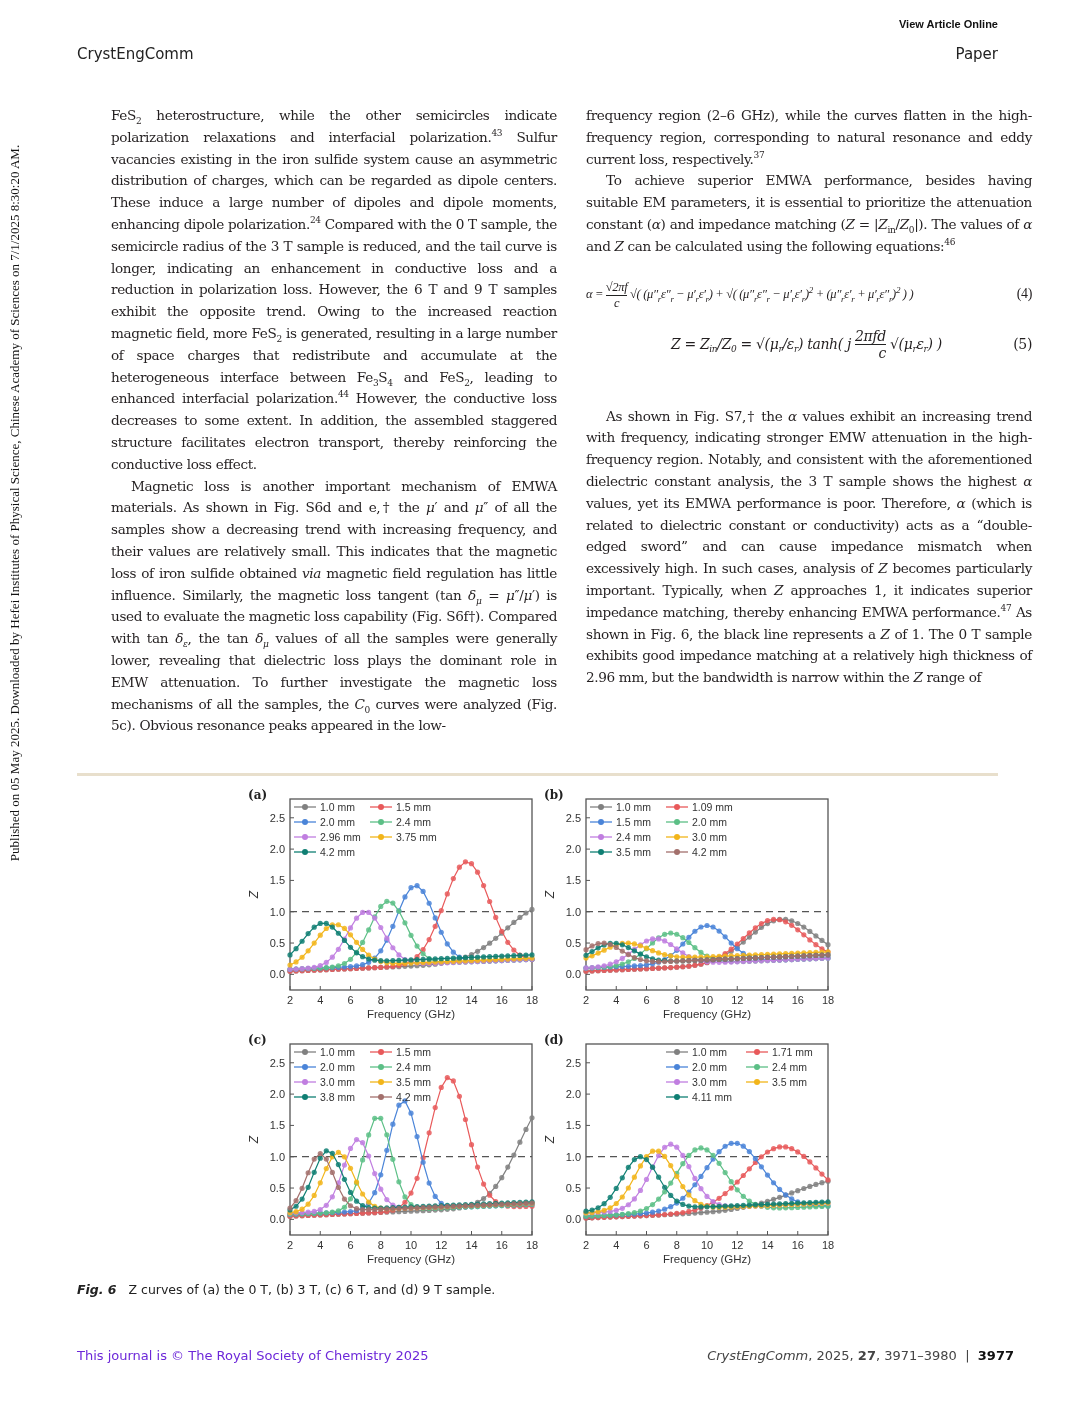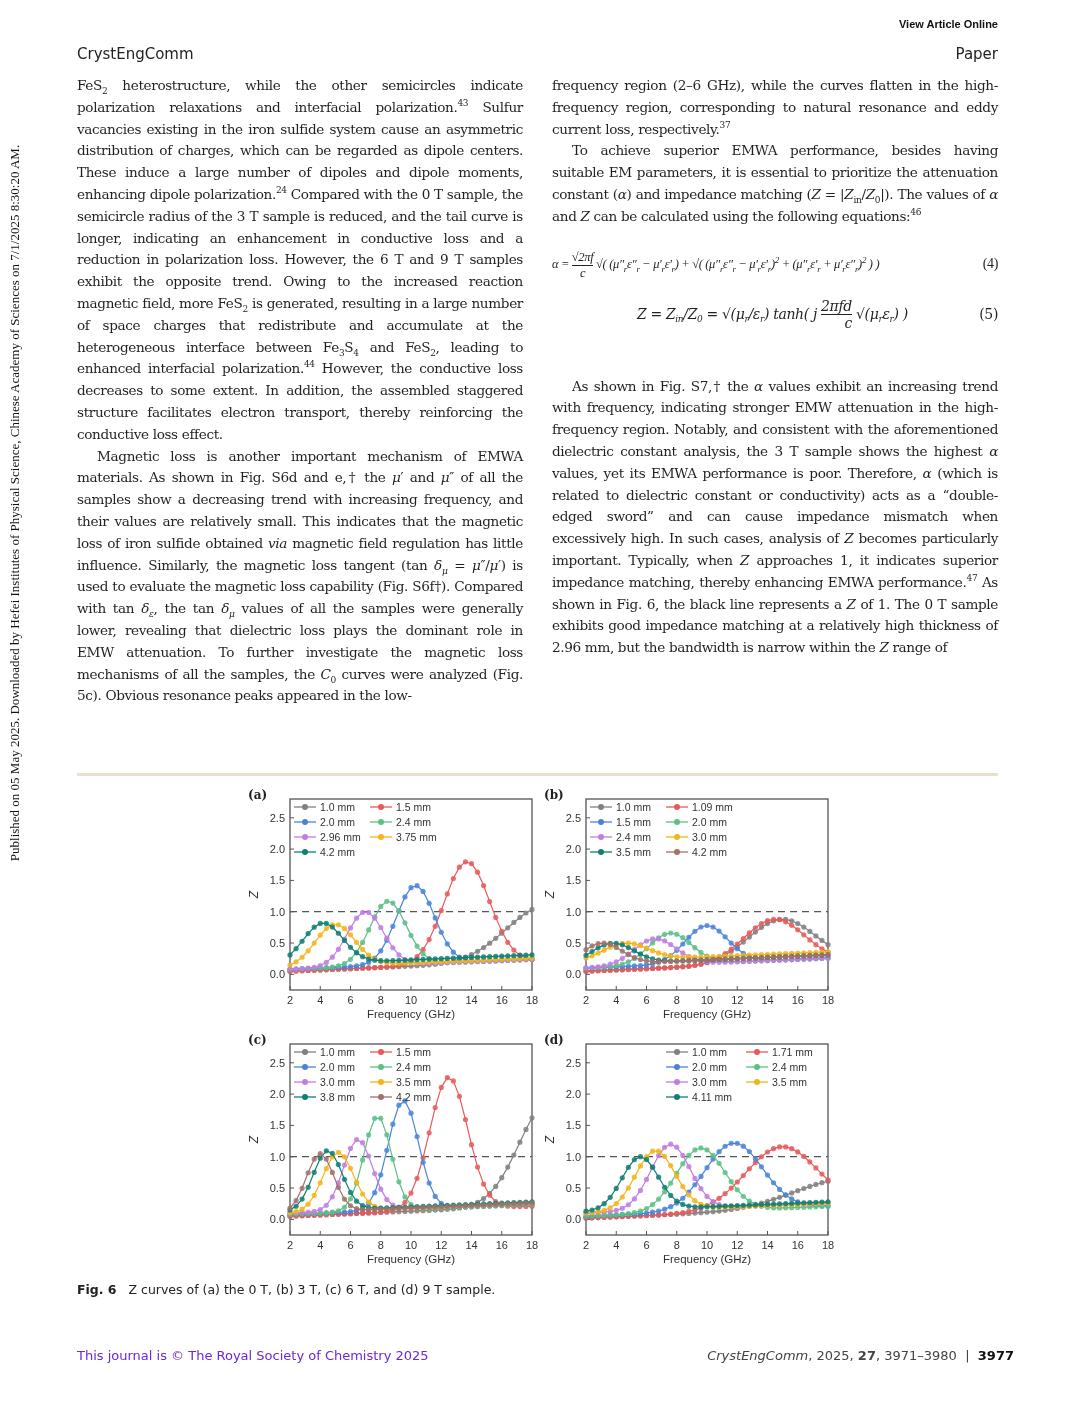--- a/index.html
+++ b/index.html
@@ -1,36 +1,36 @@
 <!DOCTYPE html>
 <html><head>
 <meta charset="utf-8">
 <style>
   html, body { margin: 0; padding: 0; background: #ffffff; }
   body { width: 1074px; height: 1407px; position: relative; overflow: hidden; color: #231f20; }
   #view-online { position: absolute; right: 76px; top: 18px; font: bold 11px "Liberation Sans", sans-serif; color: #111; }
   #journal-name { position: absolute; left: 77px; top: 45px; font: 15px "DejaVu Sans", sans-serif; color: #222; }
   #paper-type { position: absolute; right: 76px; top: 45px; font: 15px "DejaVu Sans", sans-serif; color: #222; }
   #sidebar-note { position: absolute; left: 8px; top: 495px; transform: translate(-50%, 0) rotate(-90deg); transform-origin: center; white-space: nowrap; font: 13px "Liberation Serif", serif; color: #111; left: 15px; }
-  .col { position: absolute; top: 75px; width: 446px; font: 13.6px/21.8px "DejaVu Serif", serif; text-align: justify; color: #231f20; letter-spacing: -0.35px; }
+  .col { position: absolute; top: 105px; width: 446px; font: 13.6px/21.8px "DejaVu Serif", serif; text-align: justify; color: #231f20; letter-spacing: -0.35px; margin-left: 34px; }
   #col-left { left: 77px; }
   #col-right { left: 552px; }
   .col p { margin: 0; }
   .col p.indent { text-indent: 20px; }
   .eq { position: relative; height: 60px; font: italic 14px "DejaVu Serif", serif; white-space: nowrap; }
   .eq .num { position: absolute; right: 0; font-style: normal; }
   .eq .body { position: absolute; left: 10px; }
   #eq5 .body { left: 85px; }
   sup { font-size: 9px; line-height: 0; }
   sub { font-size: 9px; line-height: 0; }
   #fig-rule { position: absolute; left: 77px; top: 773px; width: 921px; height: 3px; background: #e8dfcc; }
   #figure { position: absolute; left: 240px; top: 785px; width: 600px; height: 490px; }
   .panel { position: absolute; width: 300px; height: 245px; }
   #fig-caption { position: absolute; left: 77px; top: 1282px; font: 12.5px "DejaVu Sans", sans-serif; color: #222; }
-  #fig-caption b { font-weight: bold; }
+  #fig-caption b { font-weight: bold; font-style: italic; }
   #footer-left { position: absolute; left: 77px; top: 1348px; font: 13px "DejaVu Sans", sans-serif; color: #6d28d9; }
   #footer-right { position: absolute; right: 60px; top: 1348px; font: 13px "DejaVu Sans", sans-serif; color: #444; }
   #footer-right .page { font-weight: bold; color: #111; }
 </style>
 </head>
 <body>
 
 <div id="view-online">View Article Online</div>
 <div id="journal-name">CrystEngComm</div>
 <div id="paper-type">Paper</div>

